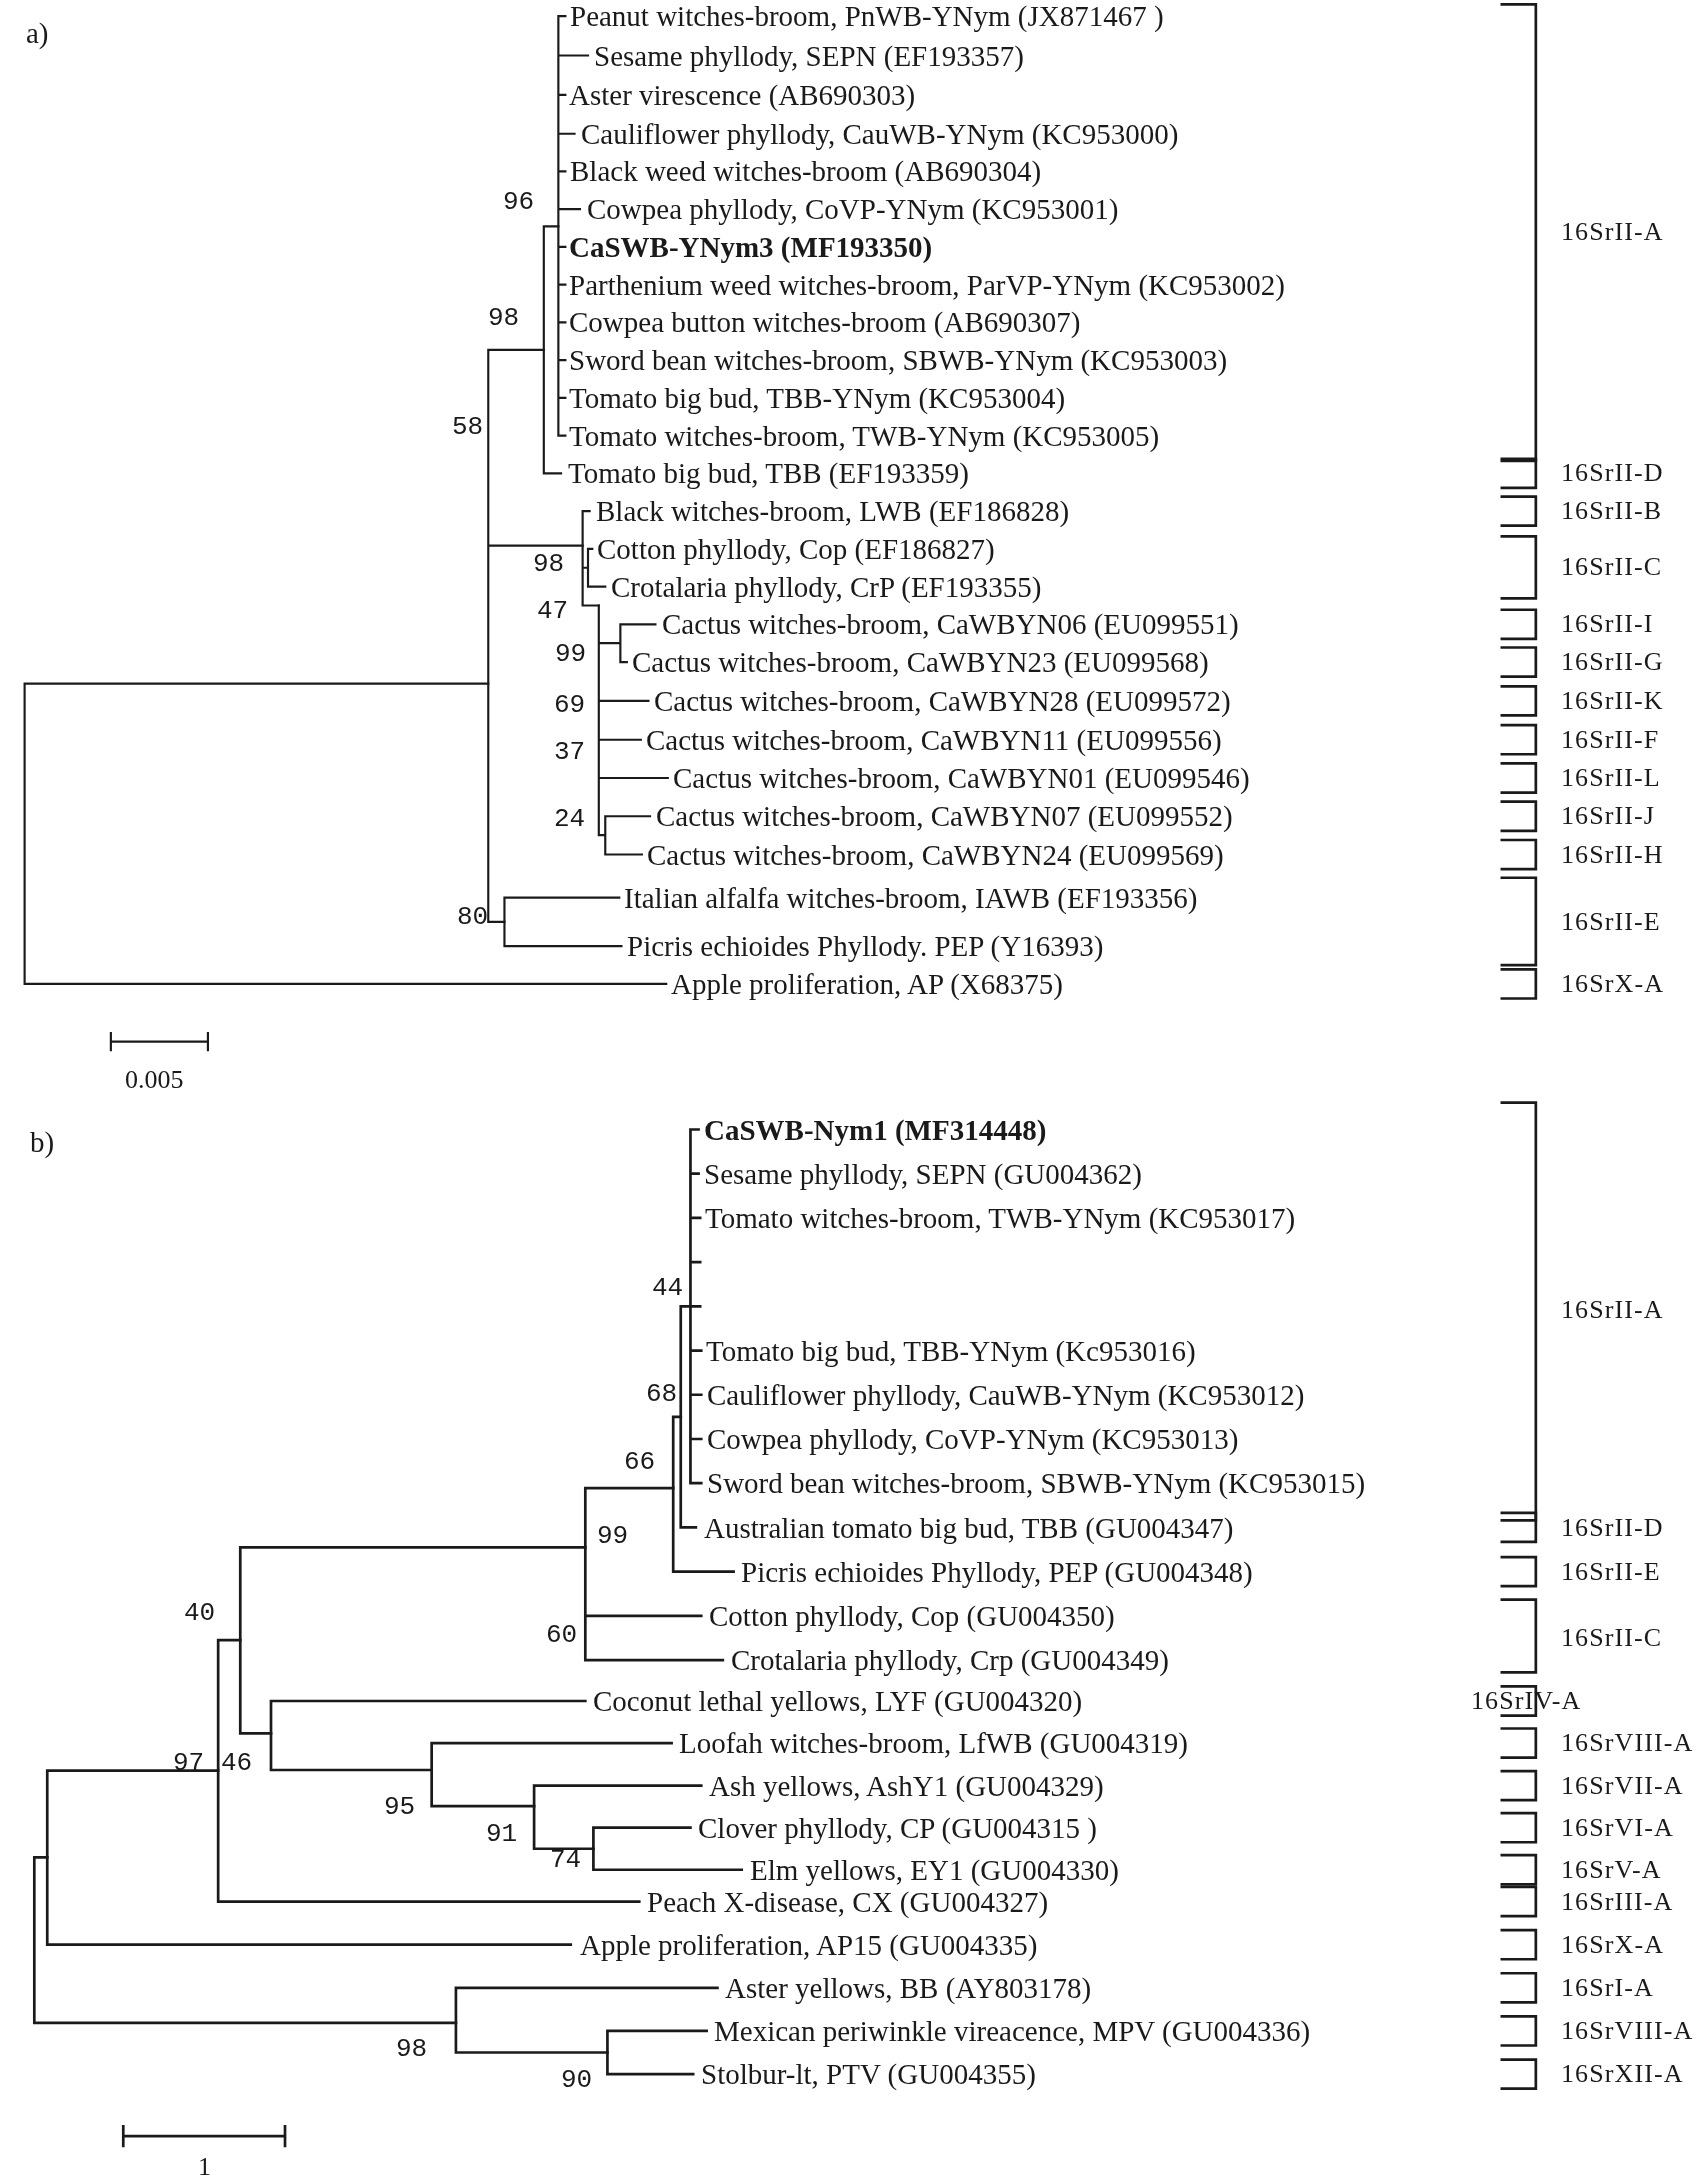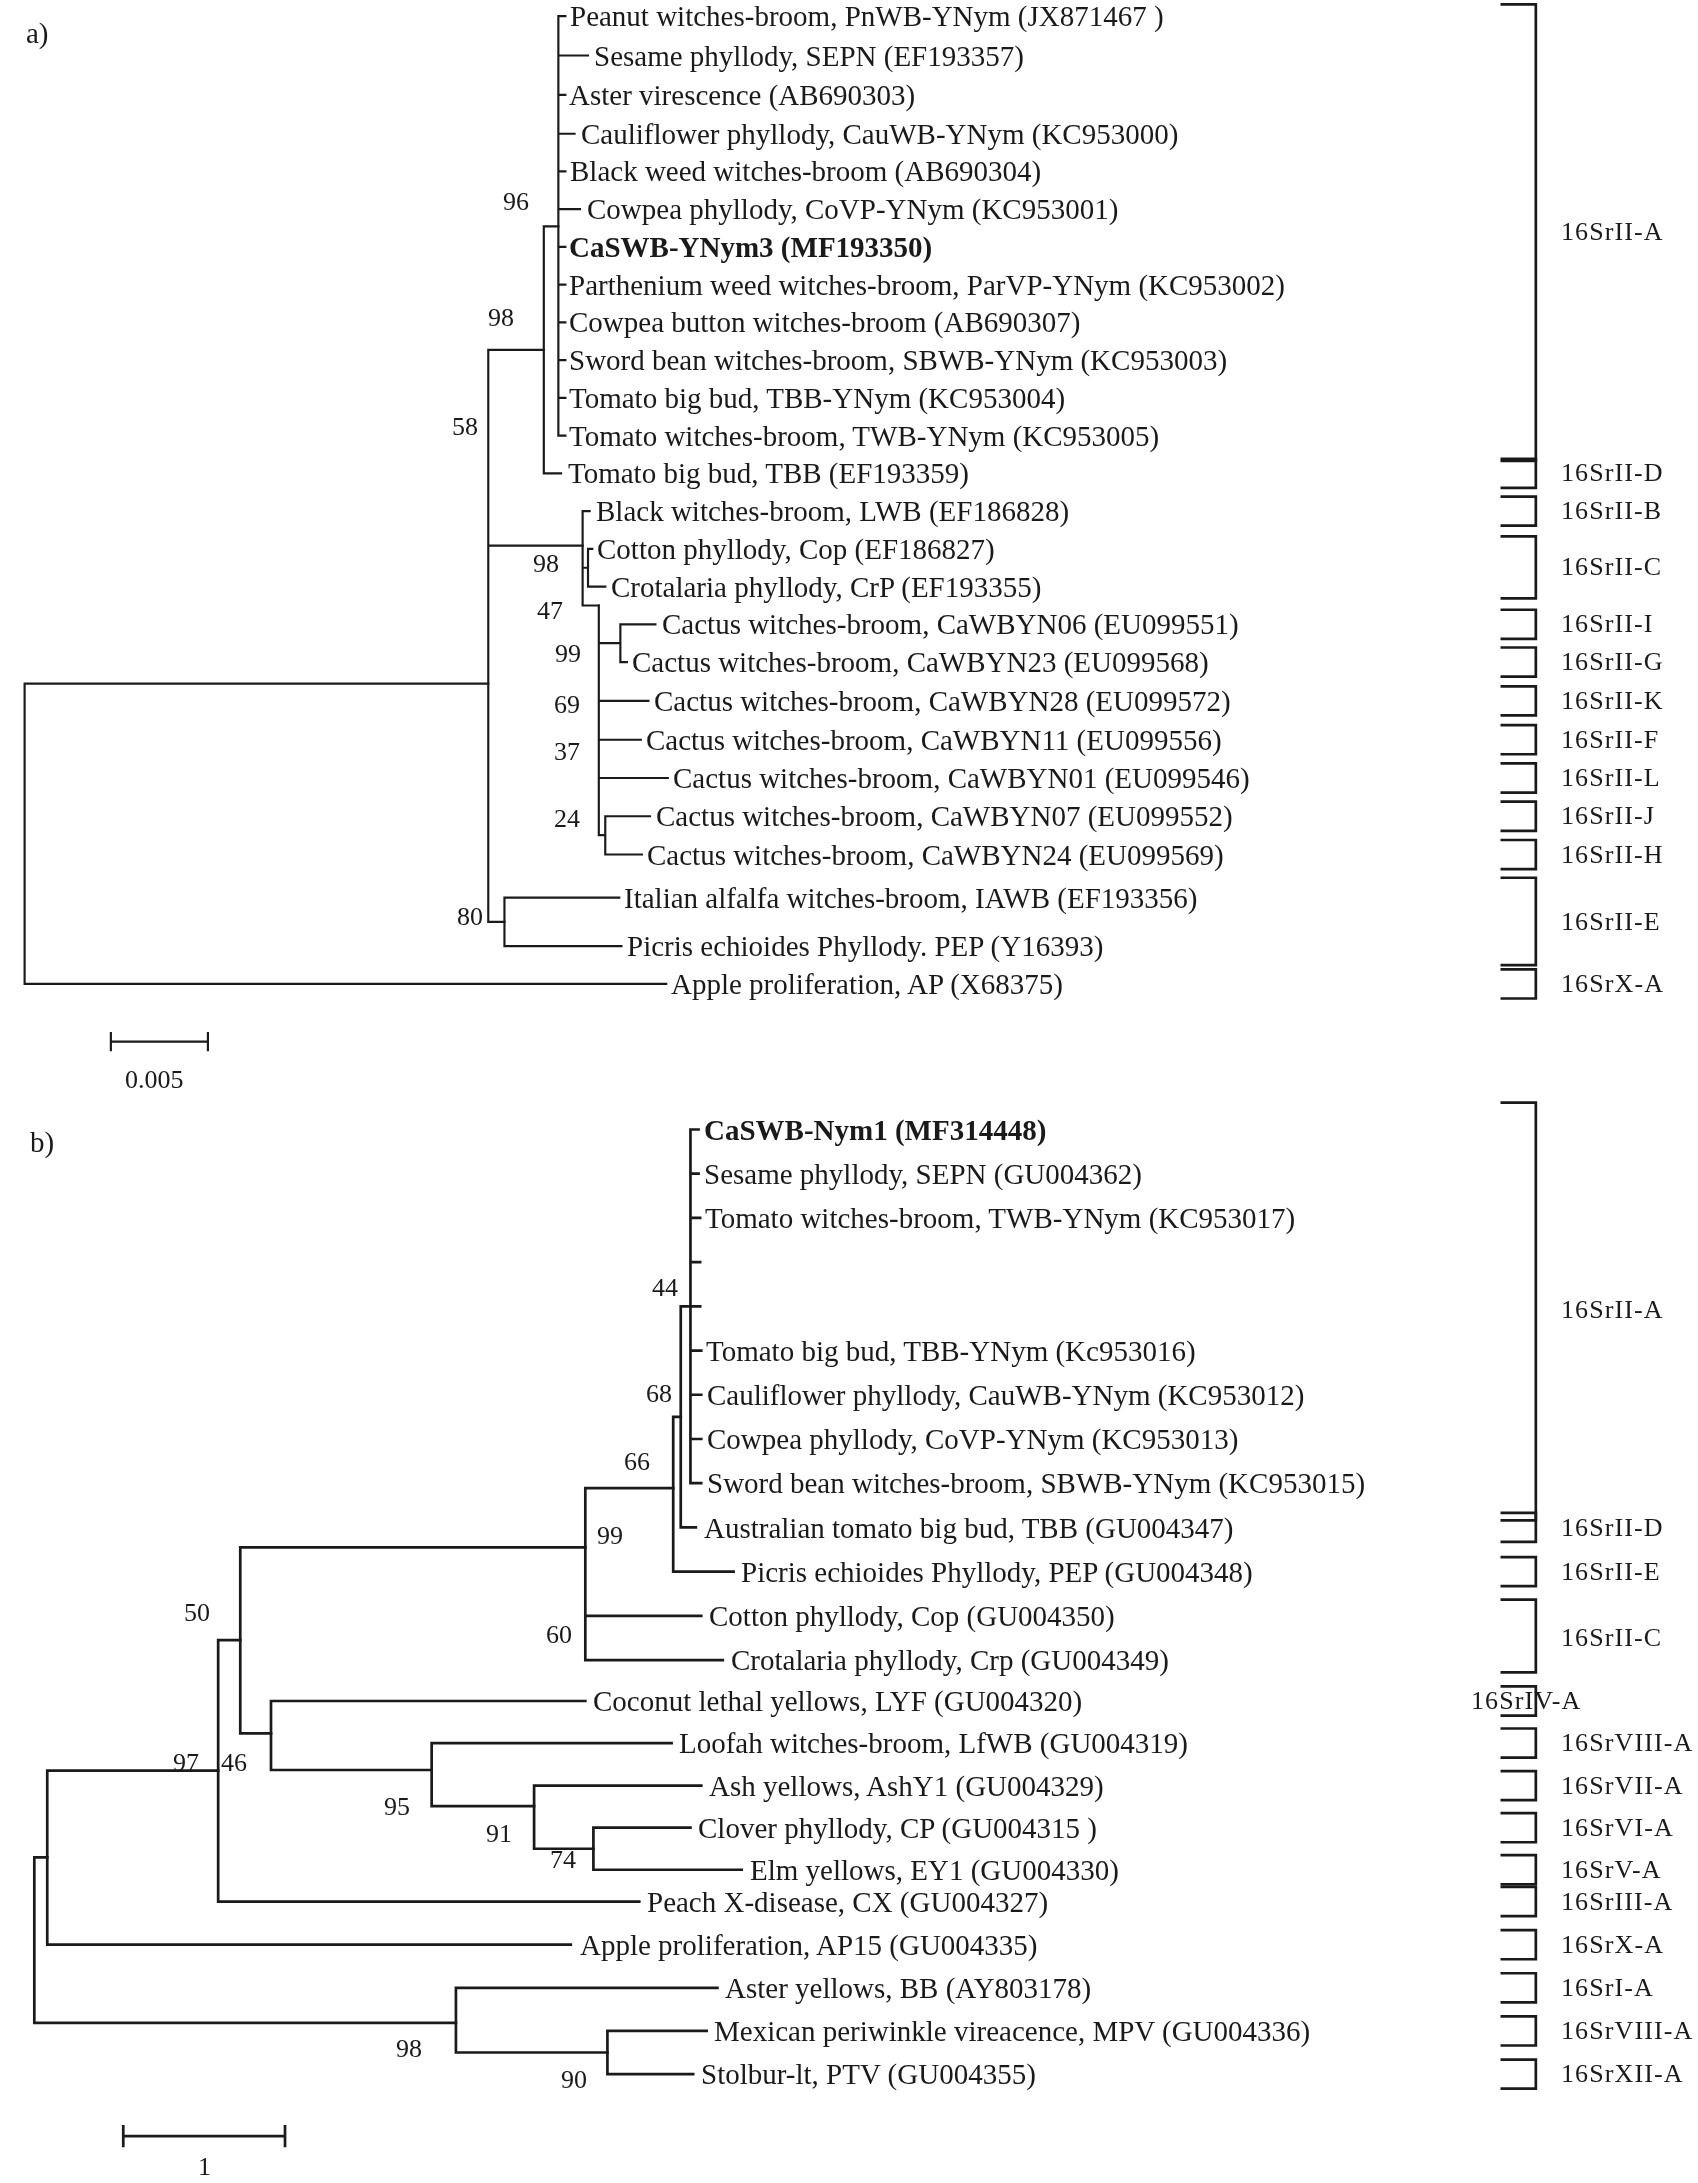--- a/index.html
+++ b/index.html
@@ -2,21 +2,21 @@
 <html style="font-size:8.6px"><head>
 <meta charset="utf-8">
 <style>
   html,body{margin:0;padding:0;background:#ffffff;}
   #figure{position:relative;width:1699px;height:2183px;background:#ffffff;overflow:hidden;
           font-family:"Liberation Serif","DejaVu Serif",serif;color:#1a1a1a;}
   svg.treelines{position:absolute;left:0;top:0;}
   .lbl{position:absolute;white-space:nowrap;transform:translateY(-50%);line-height:1;}
   .leaf{font-size:29px;}
   .leaf.bold{font-weight:bold;}
-  .boot{font-size:26px;}
+  .boot{font-size:26px;font-family:Liberation Mono, monospace;}
   .grp{font-size:26px;letter-spacing:1.1px;}
   .panel-letter{font-size:29px;}
   .scale-label{font-size:26px;}
 </style>
 </head>
 <body>
 
 <div id="figure">
 
   <svg class="treelines" width="1699" height="2183" viewBox="0 0 3150 4049">
@@ -167,21 +167,21 @@
   <div class="lbl leaf" style="left:580px;top:1945px">Apple proliferation, AP15 (GU004335)</div>
   <div class="lbl leaf" style="left:725px;top:1988px">Aster yellows, BB (AY803178)</div>
   <div class="lbl leaf" style="left:714px;top:2031px">Mexican periwinkle vireacence, MPV (GU004336)</div>
   <div class="lbl leaf" style="left:701px;top:2074px">Stolbur-lt, PTV (GU004355)</div>
 
   <div class="lbl boot" style="left:652px;top:1288px">44</div>
   <div class="lbl boot" style="left:646px;top:1394px">68</div>
   <div class="lbl boot" style="left:624px;top:1462px">66</div>
   <div class="lbl boot" style="left:597px;top:1536px">99</div>
   <div class="lbl boot" style="left:546px;top:1635px">60</div>
-  <div class="lbl boot" style="left:184px;top:1613px">50</div>
+  <div class="lbl boot" style="left:184px;top:1613px">40</div>
   <div class="lbl boot" style="left:173px;top:1763px">97</div>
   <div class="lbl boot" style="left:221px;top:1763px">46</div>
   <div class="lbl boot" style="left:384px;top:1807px">95</div>
   <div class="lbl boot" style="left:486px;top:1834px">91</div>
   <div class="lbl boot" style="left:550px;top:1860px">74</div>
   <div class="lbl boot" style="left:396px;top:2049px">98</div>
   <div class="lbl boot" style="left:561px;top:2080px">90</div>
 
   <div class="lbl grp" style="left:1561px;top:1310px">16SrII-A</div>
   <div class="lbl grp" style="left:1561px;top:1528px">16SrII-D</div>

